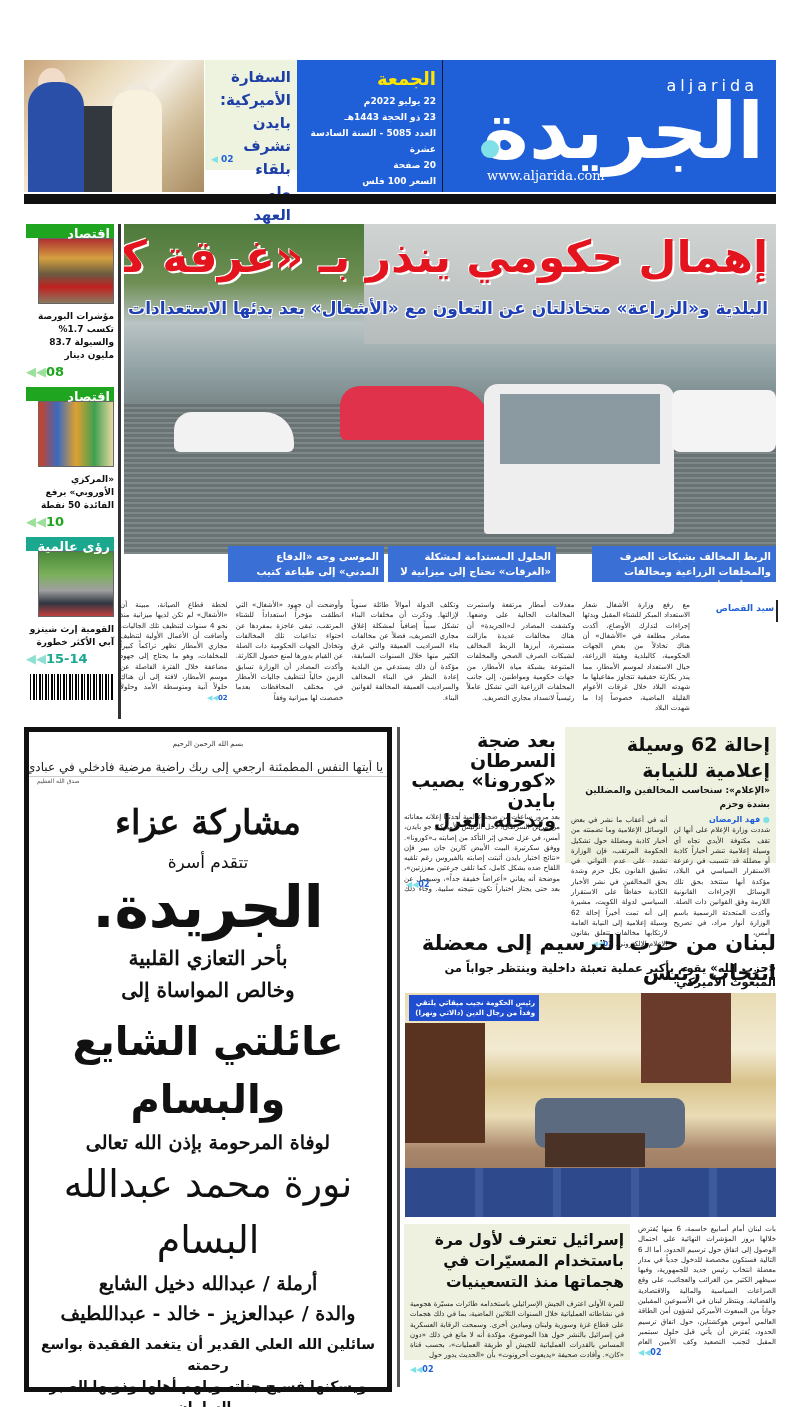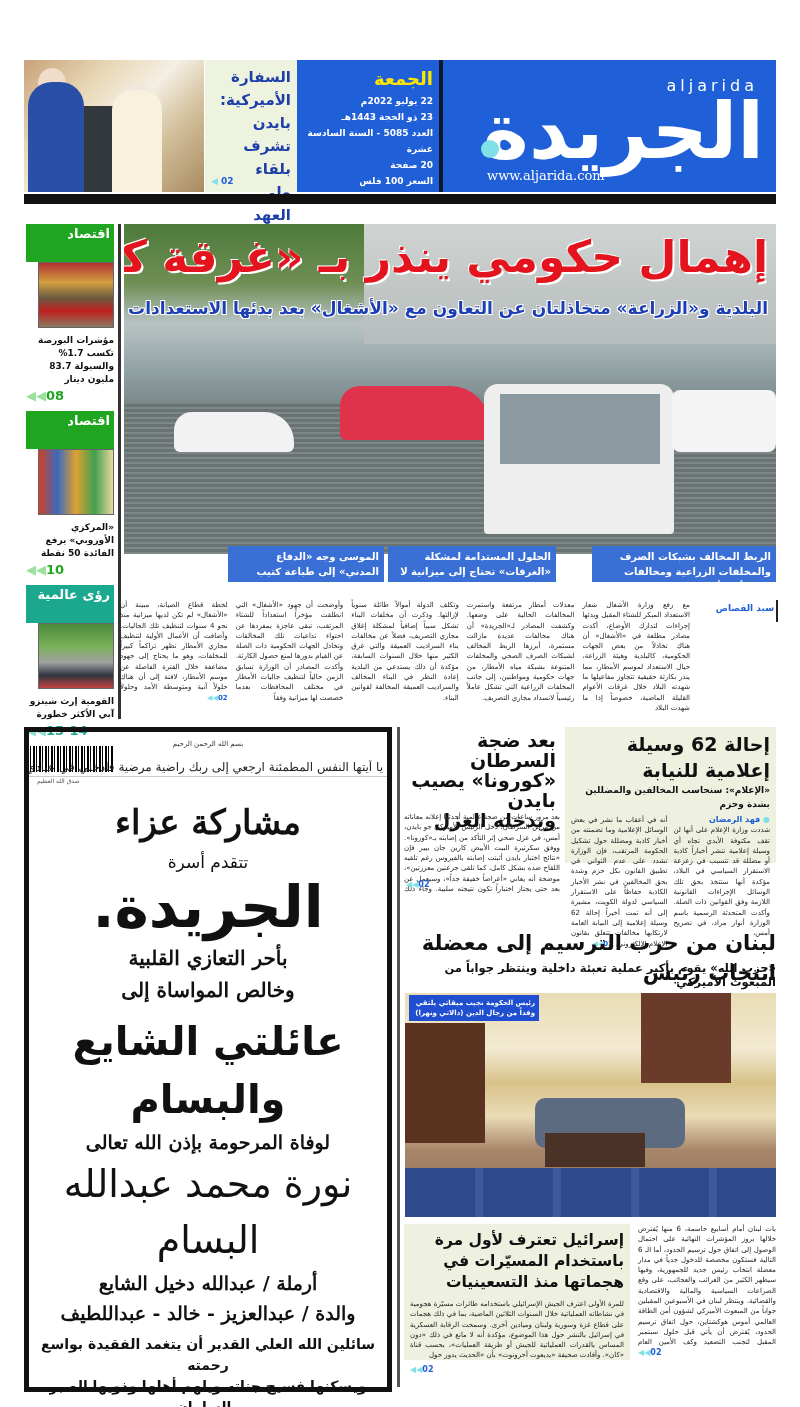--- a/index.html
+++ b/index.html
@@ -5,36 +5,36 @@
 *{box-sizing:border-box;margin:0;padding:0}
 body{width:800px;height:1407px;background:#fff;font-family:"DejaVu Sans",sans-serif;position:relative;overflow:hidden;direction:rtl;color:#111}
 .abs{position:absolute}
 
 #mast{left:24px;top:60px;width:752px;height:132px}
 #logo-box{position:absolute;right:0;top:0;width:333px;height:132px;background:#1f5fd8}
 #logo-en{position:absolute;right:18px;top:16px;color:#fff;font-size:16px;letter-spacing:4px;direction:ltr;font-family:"DejaVu Sans",sans-serif}
 #logo-ar{position:absolute;right:12px;top:26px;color:#fff;font-size:78px;font-weight:bold;line-height:90px;font-family:"DejaVu Sans",sans-serif;letter-spacing:-2px}
 #logo-dot{position:absolute;left:38px;top:80px;width:18px;height:18px;border-radius:50%;background:#7fe0e8}
 #logo-url{position:absolute;left:44px;top:108px;color:#fff;font-size:13px;direction:ltr;font-family:"DejaVu Serif",serif}
-#date-box{position:absolute;right:333px;top:0;width:146px;height:132px;background:#1f5fd8;border-right:4px solid #0f172a;padding:8px 6px 0 0}
+#date-box{position:absolute;right:333px;top:0;width:146px;height:132px;background:#1f5fd8;border-right:1px solid #0f172a;padding:8px 6px 0 0}
 #date-day{color:#ffe600;font-size:18px;font-weight:bold;margin-bottom:4px}
 .date-line{color:#fff;font-size:9px;font-weight:bold;line-height:16px}
-#teaser-box{position:absolute;right:479px;top:0;width:92px;height:132px;background:#eef3e0;padding:6px 6px 0 15px}
+#teaser-box{position:absolute;right:479px;top:0;width:92px;height:110px;background:#eef3e0;padding:6px 6px 0 15px}
 .teaser-line{font-size:15px;font-weight:bold;color:#1f3fa8;line-height:23px}
 #teaser-page{font-size:9px;color:#1f5fd8;font-weight:bold;direction:ltr;position:absolute;left:6px;bottom:6px}
 #teaser-photo{position:absolute;left:0;top:0;width:180px;height:132px;background:linear-gradient(135deg,#c8a27a 0%,#e9d9b8 30%,#f4efe4 50%,#d4c19e 70%,#a88b60 100%);overflow:hidden}
 #teaser-photo .p1{position:absolute;left:4px;top:22px;width:56px;height:112px;background:#2a4fa8;border-radius:24px 24px 0 0}
 #teaser-photo .p1h{position:absolute;left:14px;top:8px;width:28px;height:30px;background:#f0dcc8;border-radius:50%}
 #teaser-photo .p2{position:absolute;left:88px;top:30px;width:50px;height:104px;background:#f7f1de;border-radius:20px 20px 0 0}
 #teaser-photo .p2h{position:absolute;left:100px;top:22px;width:28px;height:30px;background:#efe9dd;border-radius:50%}
 #teaser-photo .p3{position:absolute;left:60px;top:46px;width:34px;height:88px;background:#33383f}
 #mast-rule{left:24px;top:194px;width:752px;height:10px;background:#111}
 
 #rail{left:26px;top:224px;width:88px}
-.rail-label{height:38px;background:#1fa51f;color:#fff;font-size:13px;font-weight:bold;padding:2px 4px 0 0}
+.rail-label{height:14px;background:#1fa51f;color:#fff;font-size:13px;font-weight:bold;padding:2px 4px 0 0}
 .rail-label.teal{background:#1aa88e}
 .rail-img{width:76px;height:66px;margin:0 0 0 6px;border:1px solid #666}
 .rail-text{font-size:9px;font-weight:bold;line-height:13px;margin:6px 0 2px 0;text-align:right}
 .rail-page{font-size:13px;font-weight:bold;color:#1fa51f;direction:ltr;text-align:left;margin-bottom:8px}
 .rail-page.teal{color:#1aa88e}
 #barcode{width:84px;height:32px;margin-top:2px;background:repeating-linear-gradient(90deg,#000 0,#000 1px,#fff 1px,#fff 3px,#000 3px,#000 5px,#fff 5px,#fff 6px);border-bottom:6px solid #fff}
 #rail-rule{left:118px;top:224px;width:3px;height:495px;background:#333}
 
 #hero{left:124px;top:224px;width:652px;height:330px;overflow:hidden;background:linear-gradient(180deg,#4d7a3a 0%,#6f8f55 18%,#b9c3c4 30%,#8fa0a3 45%,#6f7a7a 60%,#505a5a 100%)}
 #hero .sky{position:absolute;left:240px;top:0;width:412px;height:120px;background:linear-gradient(180deg,#cfd4d2,#b6bcbc)}

